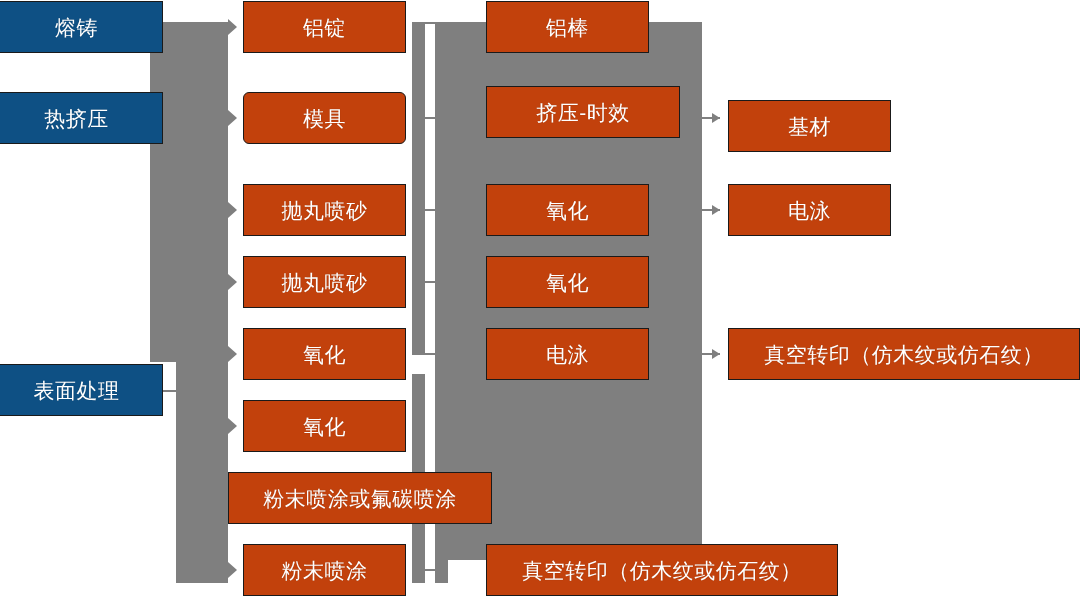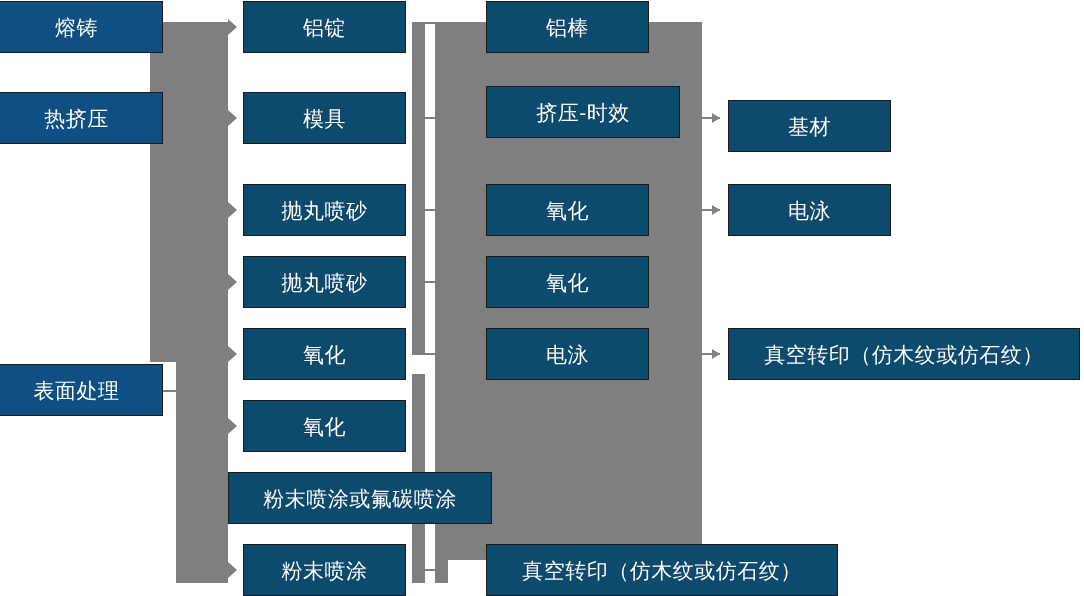--- a/index.html
+++ b/index.html
@@ -60,21 +60,21 @@
     justify-content: center;
     color: #ffffff;
     font-size: 21px;
     line-height: 1;
     letter-spacing: 0.5px;
     border: 1px solid #1a1a1a;
     white-space: nowrap;
     text-shadow: 0 0 1px rgba(0,0,0,0.25);
   }
   .box.dark  { background: #0E5084; }
-  .box.light { background: #0c4a6e; }
+  .box.light { background: #c2410c; }
 
   
   .box::after {
     content: "";
     position: absolute;
     left: 4px;
     right: -4px;
     bottom: -4px;
     height: 4px;
     background: rgba(10,114,184,0.85);
@@ -119,21 +119,21 @@
   <div class="small-stub" style="left:702px; top:209px; width:18px;"></div>
   <div class="small-arrow" style="left:712px; top:205px;"></div>
   <div class="small-stub" style="left:702px; top:353px; width:18px;"></div>
   <div class="small-arrow" style="left:712px; top:349px;"></div>
 
   <div class="box dark" style="left:-10px; top:1px; width:173px; height:52px;">熔铸</div>
   <div class="box dark" style="left:-10px; top:92px; width:173px; height:52px;">热挤压</div>
   <div class="box dark" style="left:-10px; top:364px; width:173px; height:52px;">表面处理</div>
 
   <div class="box light" style="left:243px; top:1px; width:163px; height:52px;">铝锭</div>
-  <div class="box light" style="left:243px; top:92px; width:163px; height:52px;">模具</div>
+  <div class="box light" style="left:243px; top:92px; width:163px; height:52px;border-radius:6px;">模具</div>
   <div class="box light" style="left:243px; top:184px; width:163px; height:52px;">抛丸喷砂</div>
   <div class="box light" style="left:243px; top:256px; width:163px; height:52px;">抛丸喷砂</div>
   <div class="box light" style="left:243px; top:328px; width:163px; height:52px;">氧化</div>
   <div class="box light" style="left:243px; top:400px; width:163px; height:52px;">氧化</div>
   <div class="box light" style="left:228px; top:472px; width:264px; height:52px;">粉末喷涂或氟碳喷涂</div>
   <div class="box light" style="left:243px; top:544px; width:163px; height:52px;">粉末喷涂</div>
 
   <div class="box light" style="left:486px; top:1px; width:163px; height:52px;">铝棒</div>
   <div class="box light" style="left:486px; top:86px; width:194px; height:52px;">挤压-时效</div>
   <div class="box light" style="left:486px; top:184px; width:163px; height:52px;">氧化</div>

